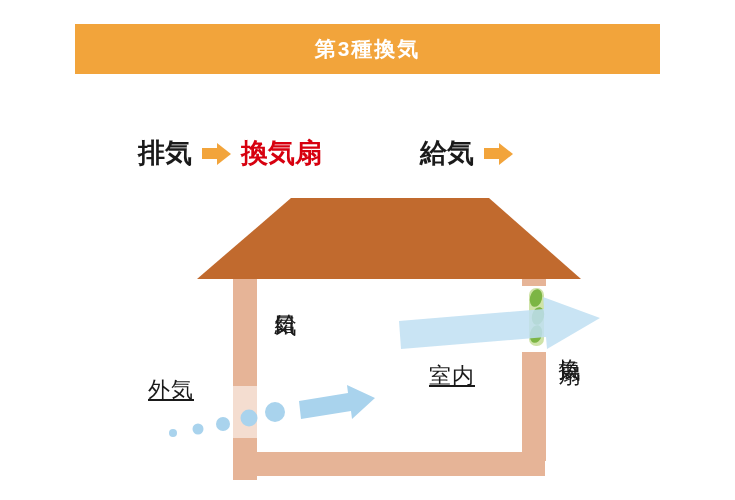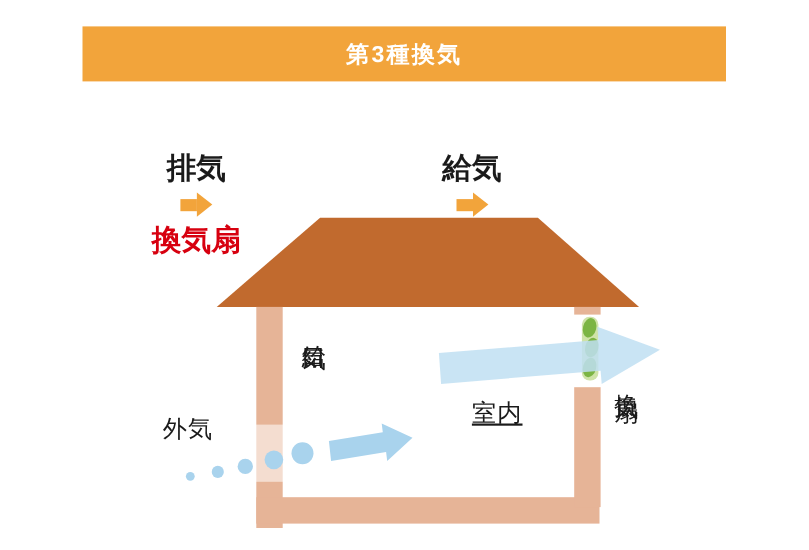--- a/index.html
+++ b/index.html
@@ -29,24 +29,23 @@
   
   .legend {
     position: absolute;
     top: 140px;
     display: flex;
     align-items: center;
     gap: 8px;
     font-size: 27px;
     font-weight: bold;
     line-height: 1;
-    flex-direction: column;
   }
   .legend-left  { left: 138px; }
-  .legend-right { left: 402px; justify-content: space-between; }
+  .legend-right { left: 420px; justify-content: space-between; }
   .lg-target.red { color: #D7000F; }
   .arrow-icon { display: inline-flex; align-items: center; margin: 0 2px; }
   .arrow-icon .bar { width: 15px; height: 11px; background: #F2A43B; }
   .arrow-icon .tri {
     width: 0; height: 0;
     border-left: 14px solid #F2A43B;
     border-top: 11px solid transparent;
     border-bottom: 11px solid transparent;
   }
   
@@ -55,21 +54,21 @@
     font-size: 22px;
     font-weight: 500;
     letter-spacing: 1px;
     line-height: 1.2;
   }
   .vertical {
     writing-mode: vertical-rl;
     text-orientation: upright;
     letter-spacing: 2px;
   }
-  .lbl-outside { left: 148px; top: 377px; }
+  .lbl-outside { left: 148px; top: 377px; text-decoration: underline; }
   .lbl-inlet   { left: 272px; top: 296px; }
   .lbl-indoor  { left: 429px; top: 363px; text-decoration: underline; }
   .lbl-fan     { left: 556px; top: 341px; }
   svg.house { position: absolute; left: 0; top: 0; }
 </style>
 </head>
 <body>
 
 <div class="canvas">
 

